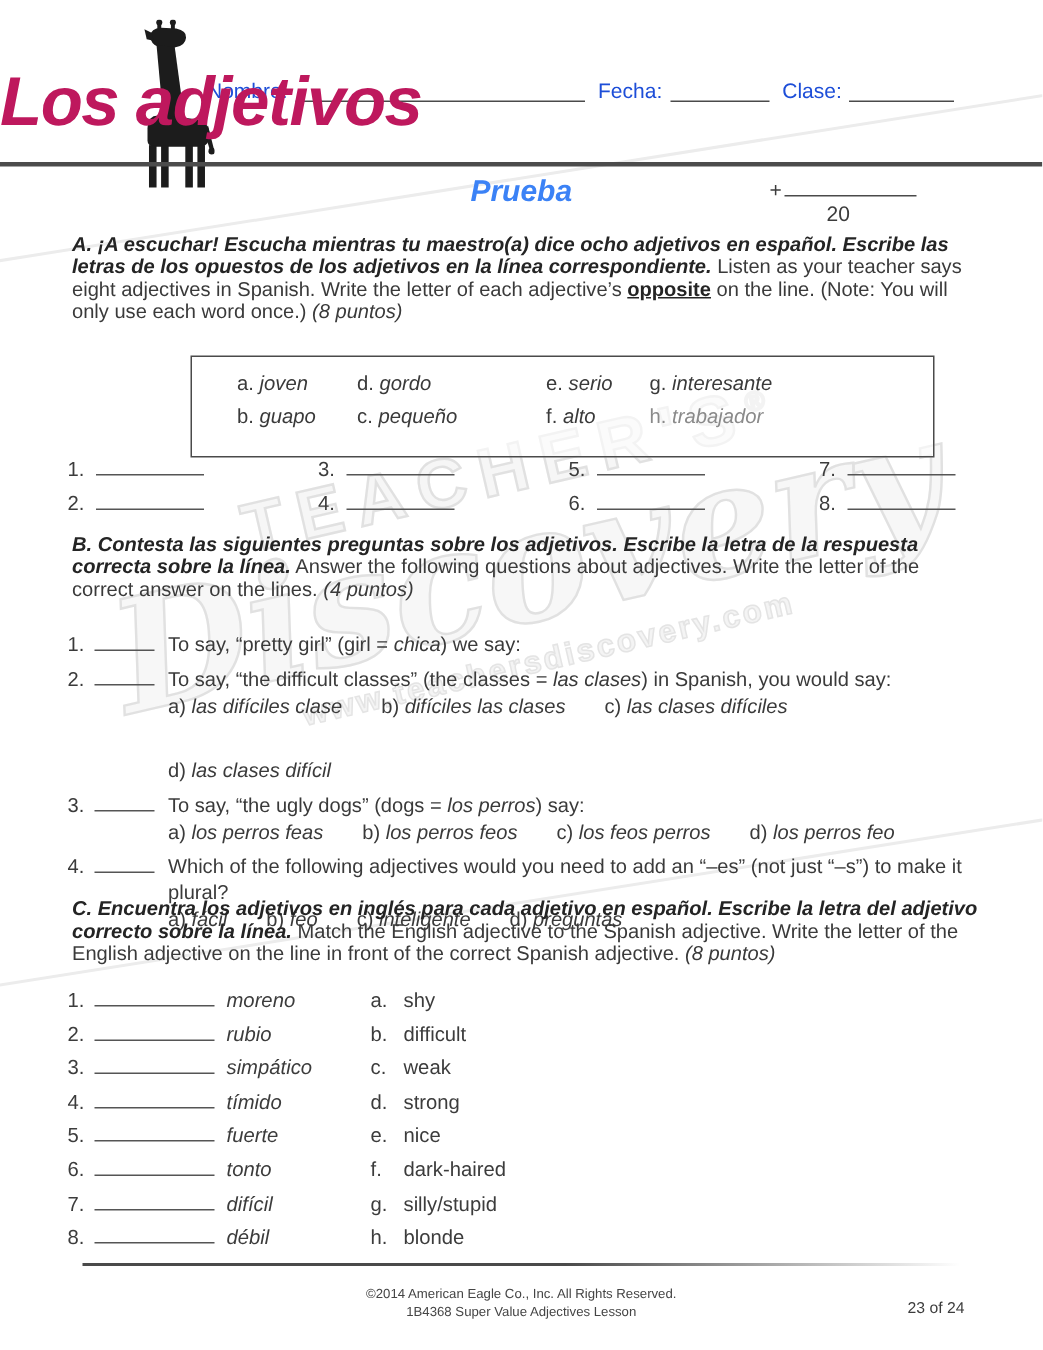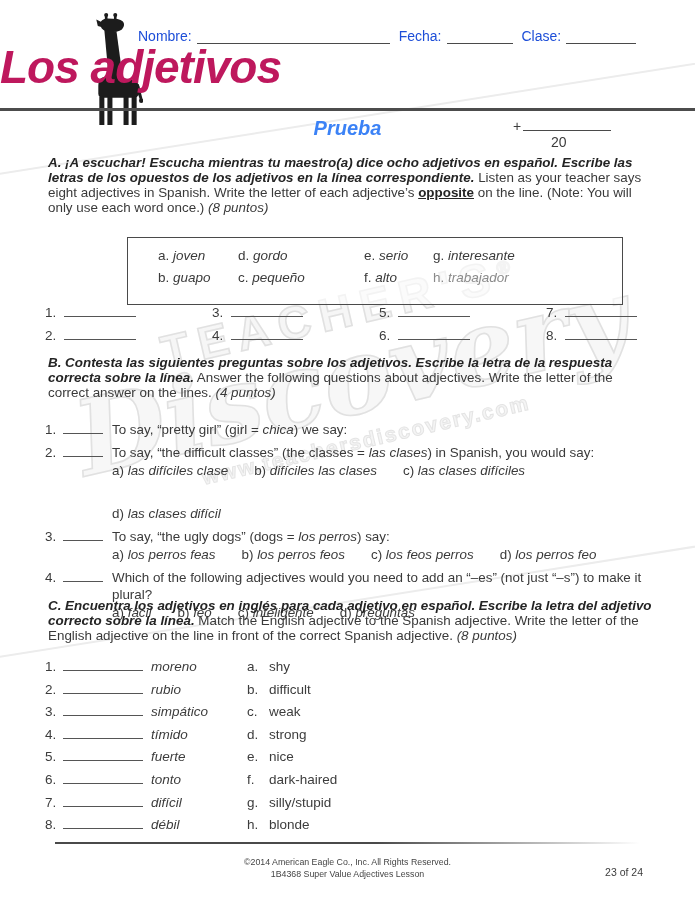--- a/index.html
+++ b/index.html
@@ -18,21 +18,21 @@
                 color:#f7f7f7;-webkit-text-stroke:1.6px #e1e1e1;}
   .wm-url{font-size:21px;font-weight:700;letter-spacing:2px;margin-top:4px;
           color:#f4f4f4;-webkit-text-stroke:1px #e4e4e4;}
   
   .content{position:absolute;inset:0;z-index:1;}
   .giraffe{position:absolute;left:96px;top:13px;}
   .top-fields{position:absolute;left:138px;top:28px;display:flex;align-items:flex-end;
               font-size:14px;color:#1d4ed8;}
   .fl{display:inline-block;border-bottom:1.5px solid #4a4a4a;height:15px;margin-left:5px;}
   .fl-name{width:193px;} .fl-date{width:66px;} .fl-class{width:70px;}
-  .lbl2{margin-left:9px;} 
+  .lbl2{margin-left:9px;margin-top:24px;} 
   .title{position:absolute;left:0;right:0;top:40px;
          font-size:46px;font-weight:800;font-style:italic;letter-spacing:-1px;color:#be185d;}
   .hr1{position:absolute;left:0;top:108px;width:695px;height:2.5px;background:#4c4c4c;}
   .prueba{position:absolute;left:0;right:0;top:117px;text-align:center;
           font-size:20px;font-weight:800;font-style:italic;color:#3b82f6;}
   .score{position:absolute;left:513px;top:116px;font-size:14px;color:#3c3c3c;}
   .score-line{display:inline-block;width:88px;border-bottom:1.4px solid #4a4a4a;height:14px;margin-left:2px;}
   .score-den{margin-left:38px;margin-top:0;font-size:14px;}
   
   .para{position:absolute;left:48px;right:40px;font-size:13.4px;line-height:15px;color:#3a3a3a;}

